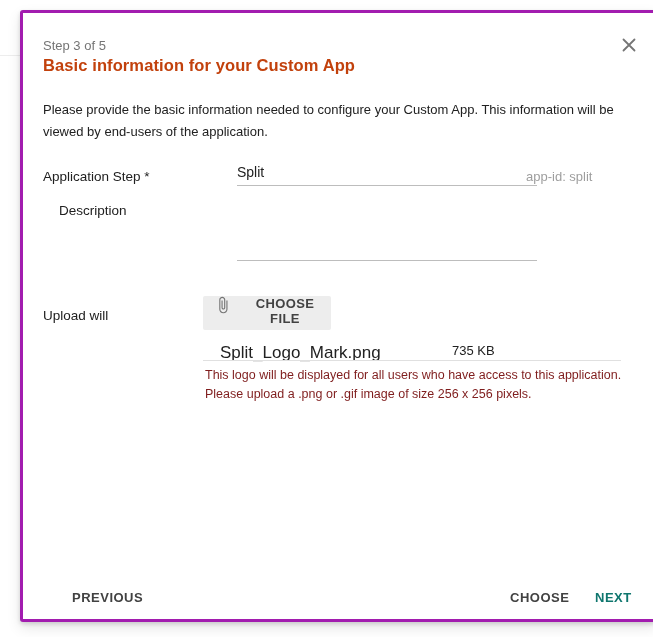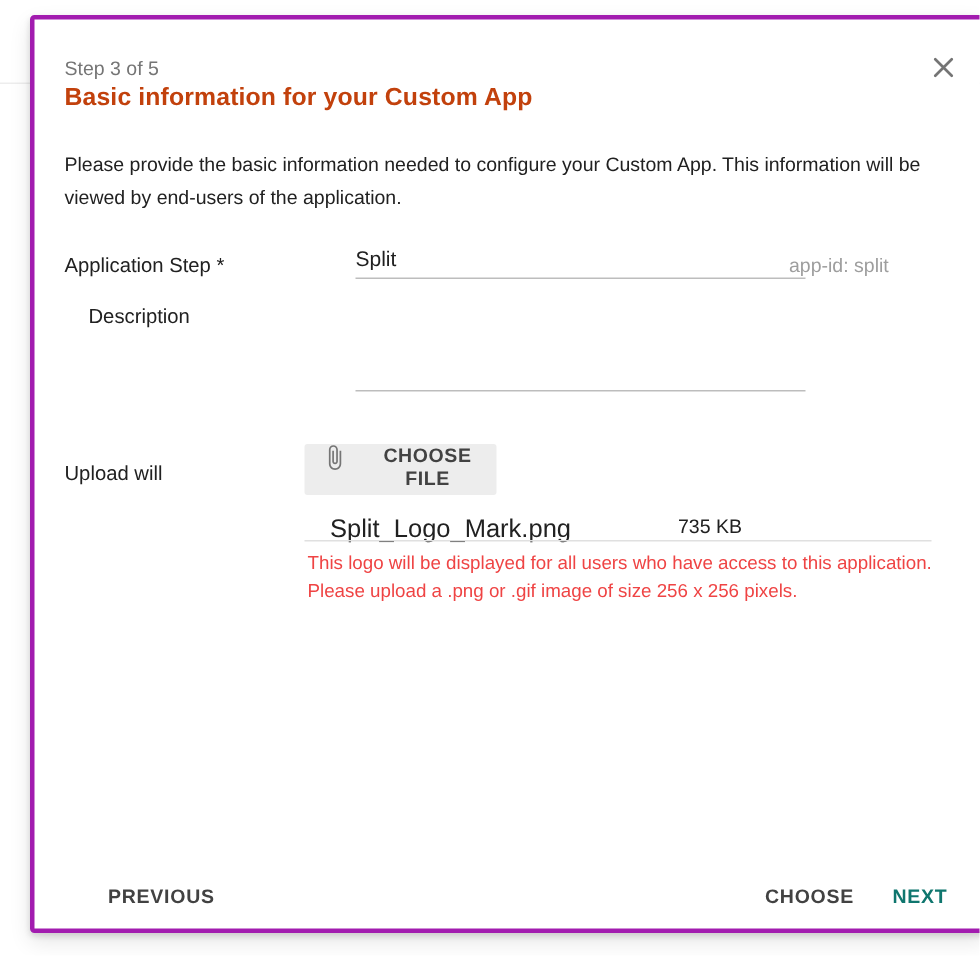--- a/index.html
+++ b/index.html
@@ -51,21 +51,21 @@
   }
   .choose-file .cf-label {
     font-size: 13px; font-weight: bold; color: #424242; letter-spacing: 0.4px; margin-left: 7px;
   }
   .clip-icon { width: 18px; height: 18px; flex: 0 0 auto; }
 
   .file-name { left: 197px; top: 330px; font-size: 17px; color: #212121; }
   .file-size { left: 429px; top: 330px; font-size: 13px; color: #212121; }
   .file-divider { left: 180px; top: 347px; width: 418px; height: 1px; background: #e0e0e0; }
 
-  .helper { left: 182px; top: 353px; width: 430px; font-size: 12.5px; line-height: 19px; color: #ef4444; }
+  .helper { left: 182px; top: 353px; width: 430px; font-size: 12.5px; line-height: 19px; color: #7f1d1d; }
   .helper span { display: block; }
 
   .footer-btn {
     position: absolute; top: 577px; background: none; border: none; cursor: pointer;
     font-family: "Liberation Sans", "DejaVu Sans", sans-serif;
     font-size: 13px; font-weight: bold; letter-spacing: 0.5px; color: #424242; padding: 0;
   }
   .btn-previous { left: 21px; padding-left: 28px; }
   .btn-cancel { left: 487px; }
   .btn-next { left: 572px; color: #0f766e; }

